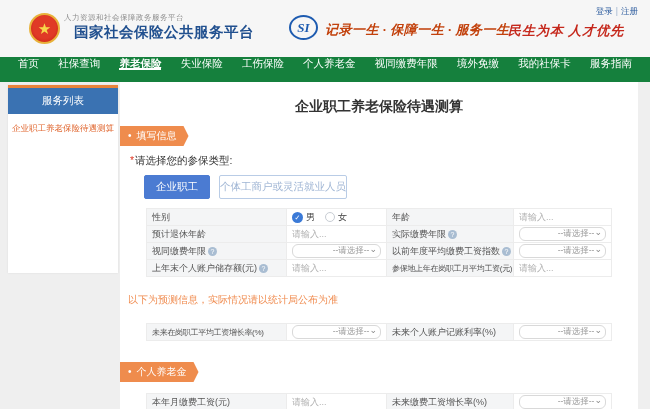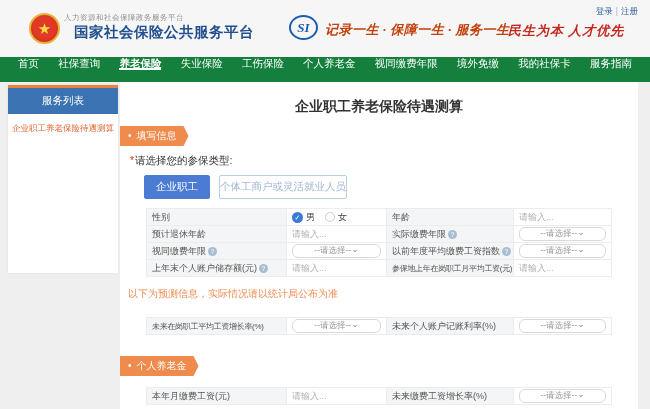--- a/index.html
+++ b/index.html
@@ -51,30 +51,30 @@
   .ribbon-row2 { margin-top:20px; }
 
   .type-label { margin:8px 0 0 10px; font-size:10.5px; color:#333; }
   .req { color:#e03a26; margin-right:1px; }
 
   .tabs { margin:7px 0 0 24px; display:flex; }
   .tab-btn { font-size:10.5px; border-radius:2px; padding:4px 0; text-align:center; cursor:pointer; }
   .tab-active { width:66px; background:#4b7bd2; color:#fff; border:1px solid #4b7bd2; }
   .tab-inactive { width:128px; margin-left:9px; background:#fff; color:#9fb5d4; border:1px solid #b9cce6; }
 
-  table.ftable { width:465px; margin:9px auto 10px; border-collapse:collapse; table-layout:fixed; }
+  table.ftable { width:465px; margin:9px auto 16px; border-collapse:collapse; table-layout:fixed; }
   .ftable td { border:1px solid #ececec; height:17px; padding:0 5px; font-size:9px; overflow:hidden; white-space:nowrap; }
   .ftable td.lbl { background:#f4f5f6; color:#555; }
   .ftable td.lbl.tight { font-size:8px; letter-spacing:-0.3px; }
   .ftable td.val { background:#fff; }
   .ftable input { border:none; outline:none; width:95%; font-size:9px; color:#333; background:transparent;
     font-family:"Liberation Sans","DejaVu Sans",sans-serif; }
   .ftable input::placeholder { color:#b0b0b0; }
 
-  .selectbox { display:flex; justify-content:center; align-items:center; height:14px; margin:0;
+  .selectbox { display:flex; justify-content:flex-end; align-items:center; height:14px; margin:0;
     border:1px solid #d9d9d9; border-radius:6px; background:#fff; padding:0 3px; cursor:pointer; }
   .sel-text { font-size:8.5px; color:#999; }
   .chev { font-size:9px; color:#888; line-height:0; margin-top:-4px; }
   .chev::before { content:"⌄"; }
 
   .help { display:inline-block; width:9px; height:9px; border-radius:50%; background:#a9bdd2; color:#fff;
     font-size:7px; line-height:9px; text-align:center; margin-left:2px; vertical-align:middle; cursor:pointer; }
   .help::before { content:"?"; }
 
   .radio-group { display:flex; align-items:center; gap:10px; }

